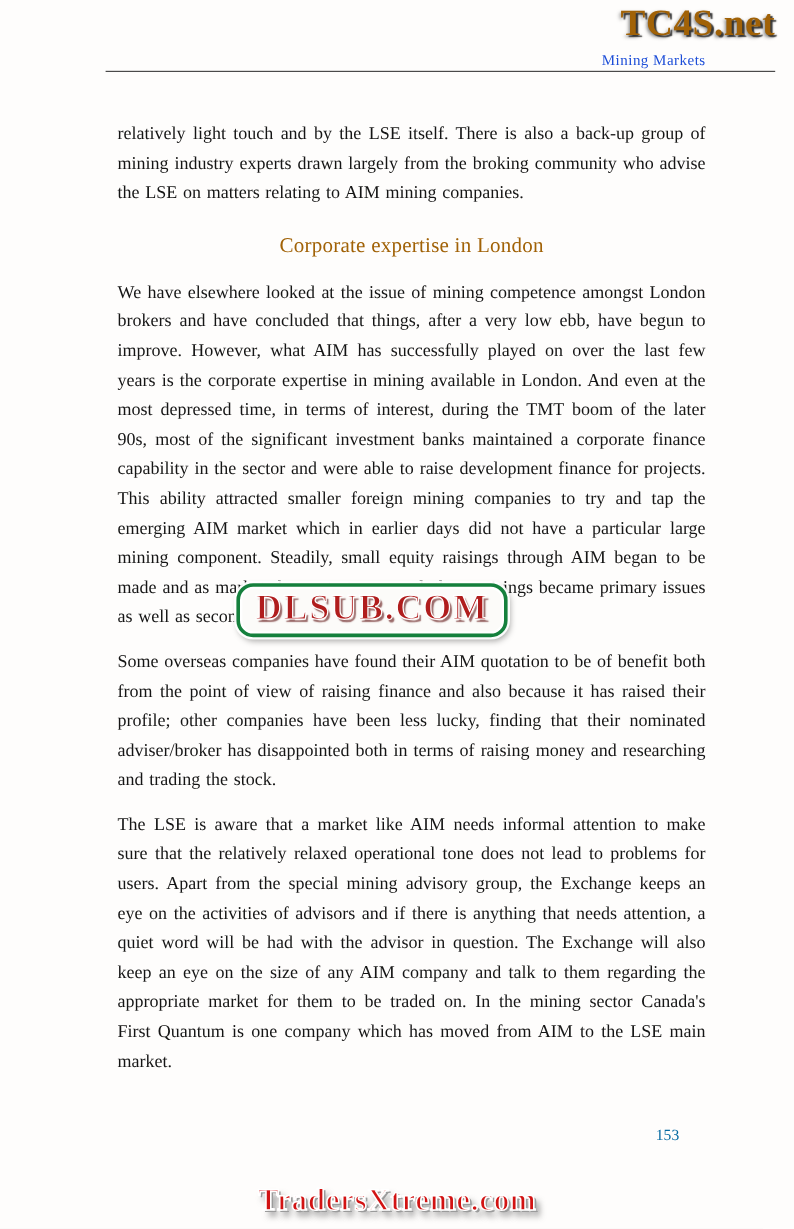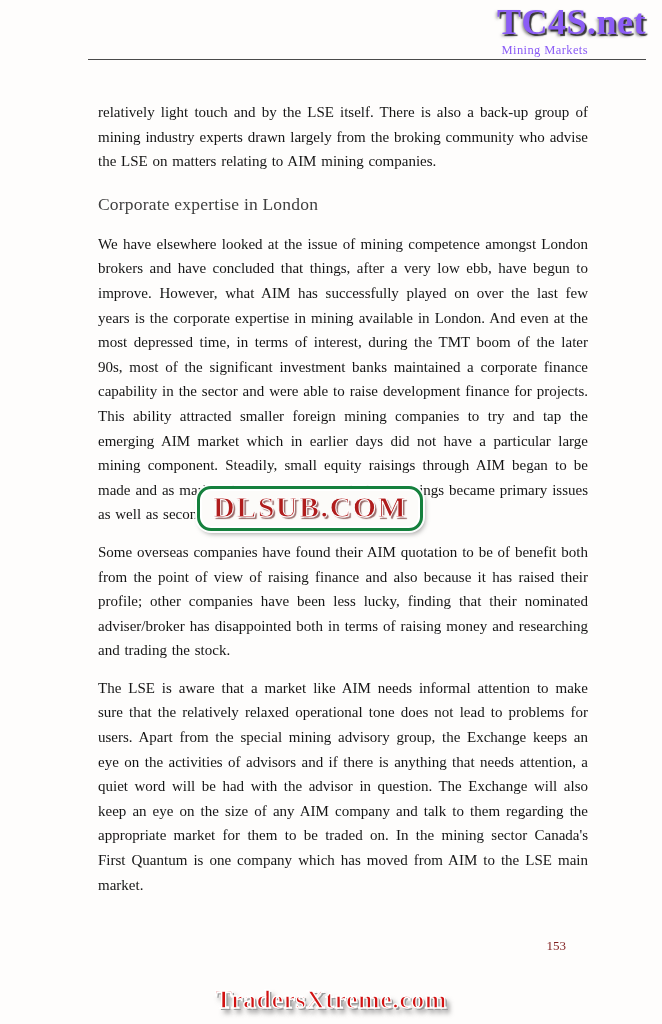--- a/index.html
+++ b/index.html
@@ -17,33 +17,33 @@
     background: #fefdfc;
   }
 
   
   .header-logo {
     position: absolute;
     top: 1px;
     right: 16px;
     font-family: "Liberation Serif", serif;
     font-weight: bold;
-    font-size: 36px;
+    font-size: 31px;
     letter-spacing: 0.5px;
-    color: #8b5cf6;
+    color: #a16207;
     text-shadow: 2px 2px 1px rgba(35,35,35,0.9), -1px 2px 3px rgba(40,40,40,0.55);
     white-space: nowrap;
   }
   .header-tagline {
     position: absolute;
     top: 43px;
     right: 74px;
     font-size: 12.5px;
     letter-spacing: 0.4px;
-    color: #8b5cf6;
+    color: #1d4ed8;
     white-space: nowrap;
   }
   .header-rule {
     position: absolute;
     top: 59px;
     left: 88px;
     right: 16px;
     height: 0;
     border-top: 1.2px solid #4a4a4a;
   }
@@ -62,22 +62,23 @@
     text-align: justify;
     color: #151515;
     margin: 0 0 13px 0;
     word-spacing: 1px;
   }
   .section-heading {
     font-family: "Liberation Serif", serif;
     font-size: 17.5px;
     font-weight: 400;
     letter-spacing: 0.2px;
-    color: #404040;
+    color: #a16207;
     margin: 20px 0 17px 0;
+    text-align: center;
   }
 
   
   .watermark {
     position: absolute;
     top: 486px;
     left: 197px;
     background: #fcfbf9;
     border: 3px solid #15803d;
     border-radius: 14px;
@@ -97,21 +98,21 @@
     text-shadow: 2px 2px 1px rgba(88,8,8,0.6);
     white-space: nowrap;
   }
 
   
   .page-number {
     position: absolute;
     top: 938px;
     right: 96px;
     font-size: 13px;
-    color: #7f1d1d;
+    color: #0369a1;
   }
   .footer-logo {
     position: absolute;
     bottom: 9px;
     left: 50%;
     transform: translateX(-50%);
     font-family: "Liberation Serif", serif;
     font-weight: bold;
     font-size: 26px;
     letter-spacing: 0.5px;

